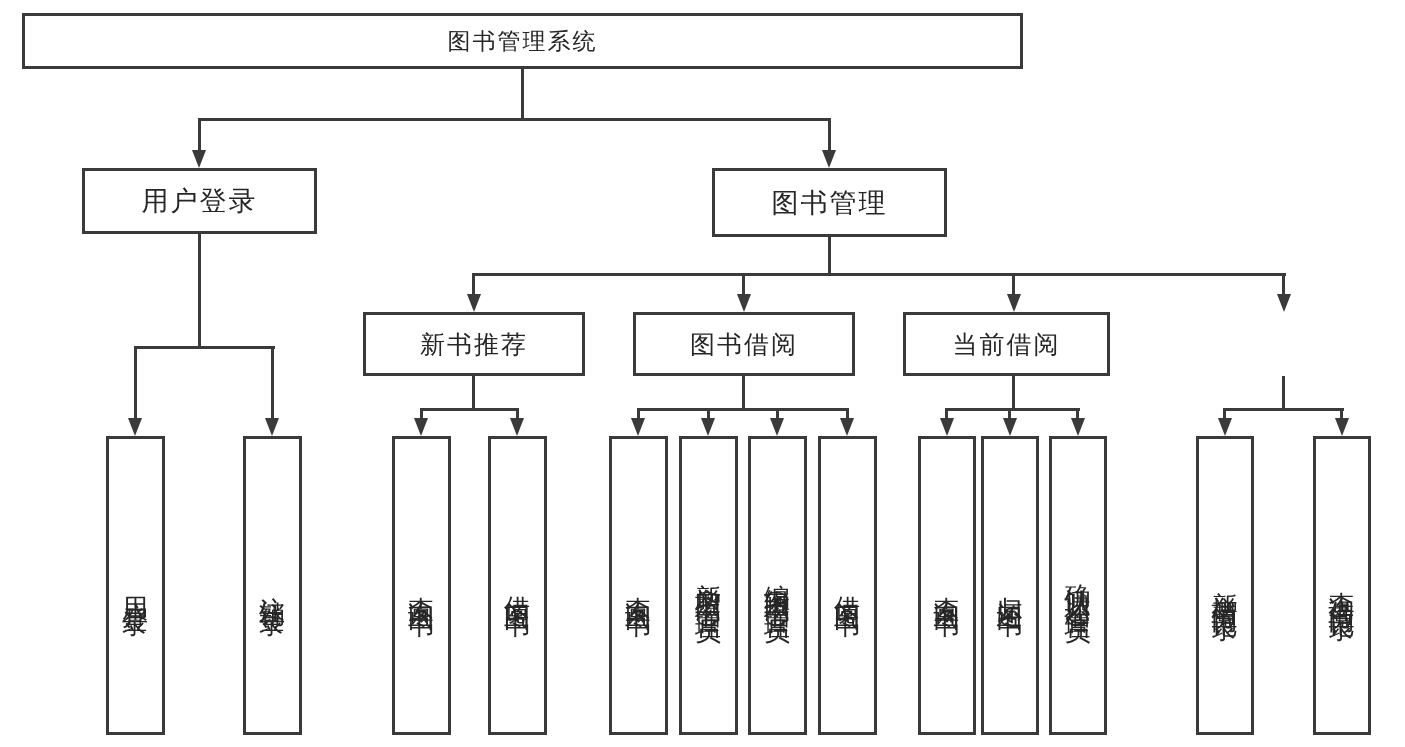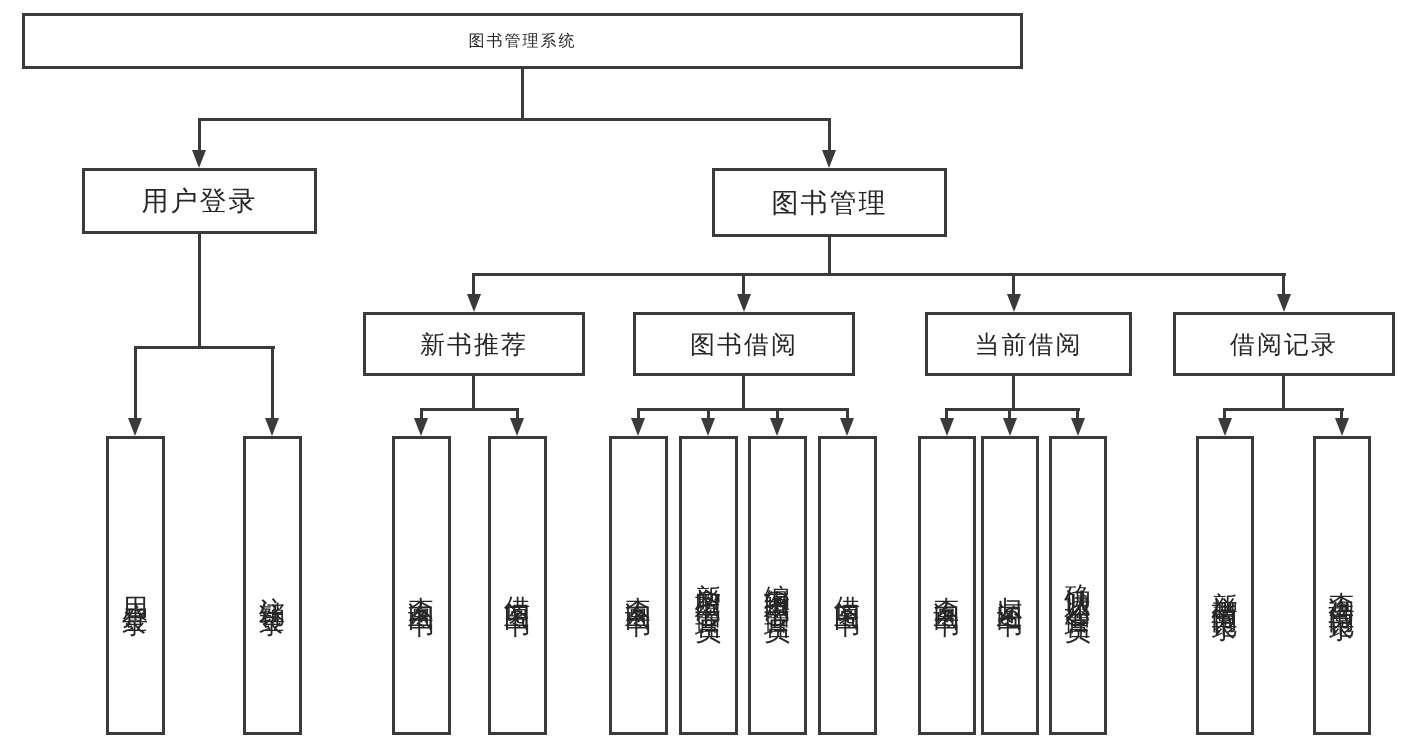--- a/index.html
+++ b/index.html
@@ -11,21 +11,21 @@
   html,body{margin:0;padding:0;background:var(--bg);}
   .stage{
     position:relative;width:1405px;height:747px;background:var(--bg);
     font-family:"Liberation Sans",sans-serif;color:var(--text);overflow:hidden;
   }
   .box{
     position:absolute;box-sizing:border-box;border:3px solid var(--line);
     background:var(--bg);display:flex;align-items:center;justify-content:center;
     text-align:center;color:var(--text);
   }
-  .root-box{font-size:16px;letter-spacing:2px;}
+  .root-box{font-size:23px;letter-spacing:2px;}
   .l2-box{font-size:27px;letter-spacing:2px;}
   .l3-box{font-size:25px;letter-spacing:2px;}
   .leaf-box{
     writing-mode:vertical-rl;text-orientation:mixed;
     font-size:26px;letter-spacing:5px;line-height:1;
   }
   .vline,.hline{position:absolute;background:var(--line);}
   .vline{width:3px;}
   .hline{height:3px;}
   .arrow{
@@ -43,22 +43,21 @@
 
 <div class="stage">
 
   <div class="box root-box" style="left:22px;top:13px;width:1001px;height:56px;">图书管理系统</div>
 
   <div class="box l2-box" style="left:82px;top:168px;width:235px;height:66px;">用户登录</div>
   <div class="box l2-box" style="left:712px;top:168px;width:235px;height:69px;">图书管理</div>
 
   <div class="box l3-box" style="left:633px;top:312px;width:222px;height:64px;">图书借阅</div>
   <div class="box l3-box" style="left:363px;top:312px;width:222px;height:64px;">新书推荐</div>
-  <div class="box l3-box" style="left:903px;top:312px;width:207px;height:64px;margin-left:22px;">当前借阅</div>
-  <div class="box l3-box" style="left:1173px;top:312px;width:222px;height:64px;">借阅记录</div>
+  <div class="box l3-box" style="left:903px;top:312px;width:207px;height:64px;">当前借阅</div>
 
   <div class="box leaf-box" style="left:106px;top:436px;width:59px;height:299px;">用户登录</div>
   <div class="box leaf-box" style="left:243px;top:436px;width:59px;height:299px;">注销登录</div>
 
   <div class="box leaf-box" style="left:392px;top:436px;width:59px;height:299px;">查询图书</div>
   <div class="box leaf-box" style="left:488px;top:436px;width:59px;height:299px;">借阅图书</div>
 
   <div class="box leaf-box" style="left:609px;top:436px;width:59px;height:299px;">查询图书</div>
   <div class="box leaf-box" style="left:679px;top:436px;width:59px;height:299px;">新增图书（管理员）</div>
   <div class="box leaf-box" style="left:748px;top:436px;width:59px;height:299px;">编辑图书（管理员）</div>

